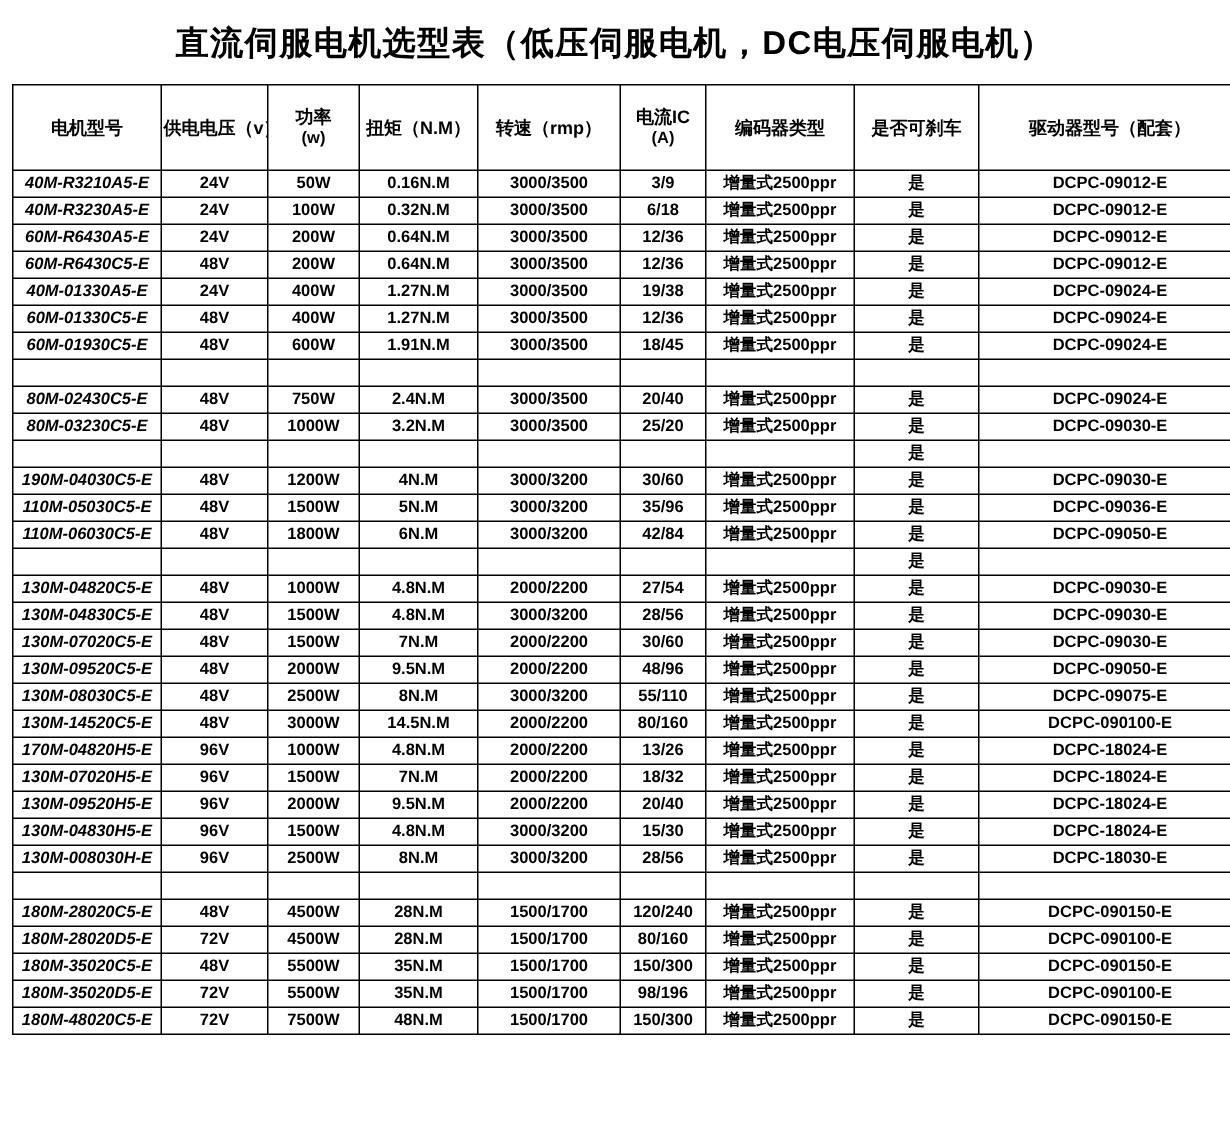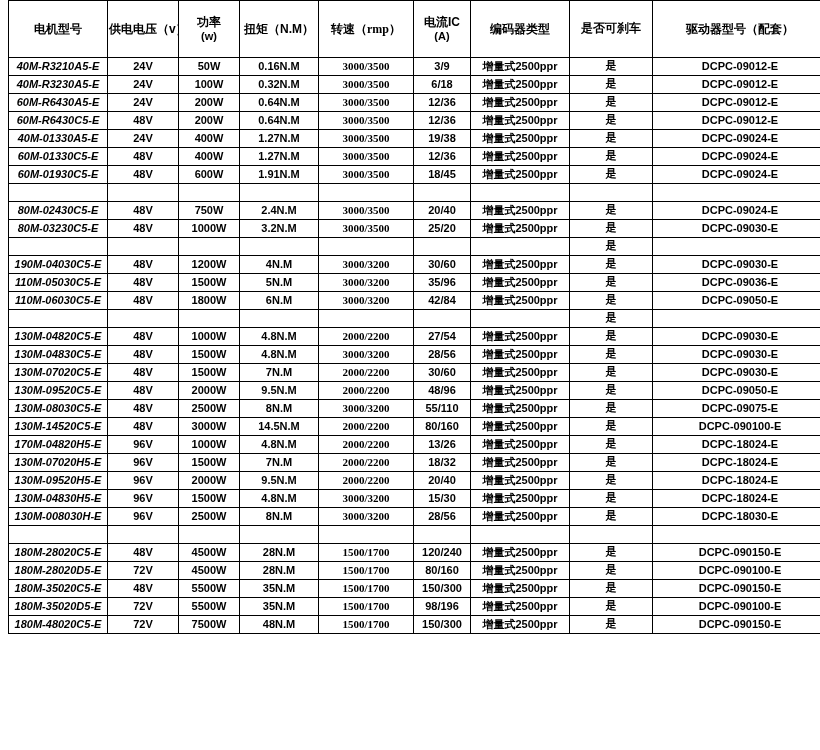--- a/index.html
+++ b/index.html
@@ -66,35 +66,36 @@
     text-align: left;
     padding-left: 22px;
   }
   tr.spacer td {
     height: 17px;
   }
   .c0 { width: 96px; }
   .c1 { width: 68px; }
   .c2 { width: 58px; }
   .c3 { width: 76px; }
-  .c4 { width: 92px; font-family: Liberation Serif, serif; }
+  .c4 { width: 92px; }
   .c5 { width: 54px; }
   .c6 { width: 96px; }
-  .c7 { width: 80px; font-family: Liberation Mono, monospace; }
+  .c7 { width: 80px; }
   .c8 { width: 172px; }
   .sub {
     font-size: 11px;
     font-weight: bold;
   }
 </style>
 </head>
 <body>
 
 <div class="page">
 
+  <div class="title">直流伺服电机选型表（低压伺服电机，DC电压伺服电机）</div>
 
   <table class="spec">
     <thead>
       <tr>
         <th class="c0">电机型号</th>
         <th class="c1">供电电压（v）</th>
         <th class="c2">
           <div>功率</div>
           <div class="sub">(w)</div>
         </th>

